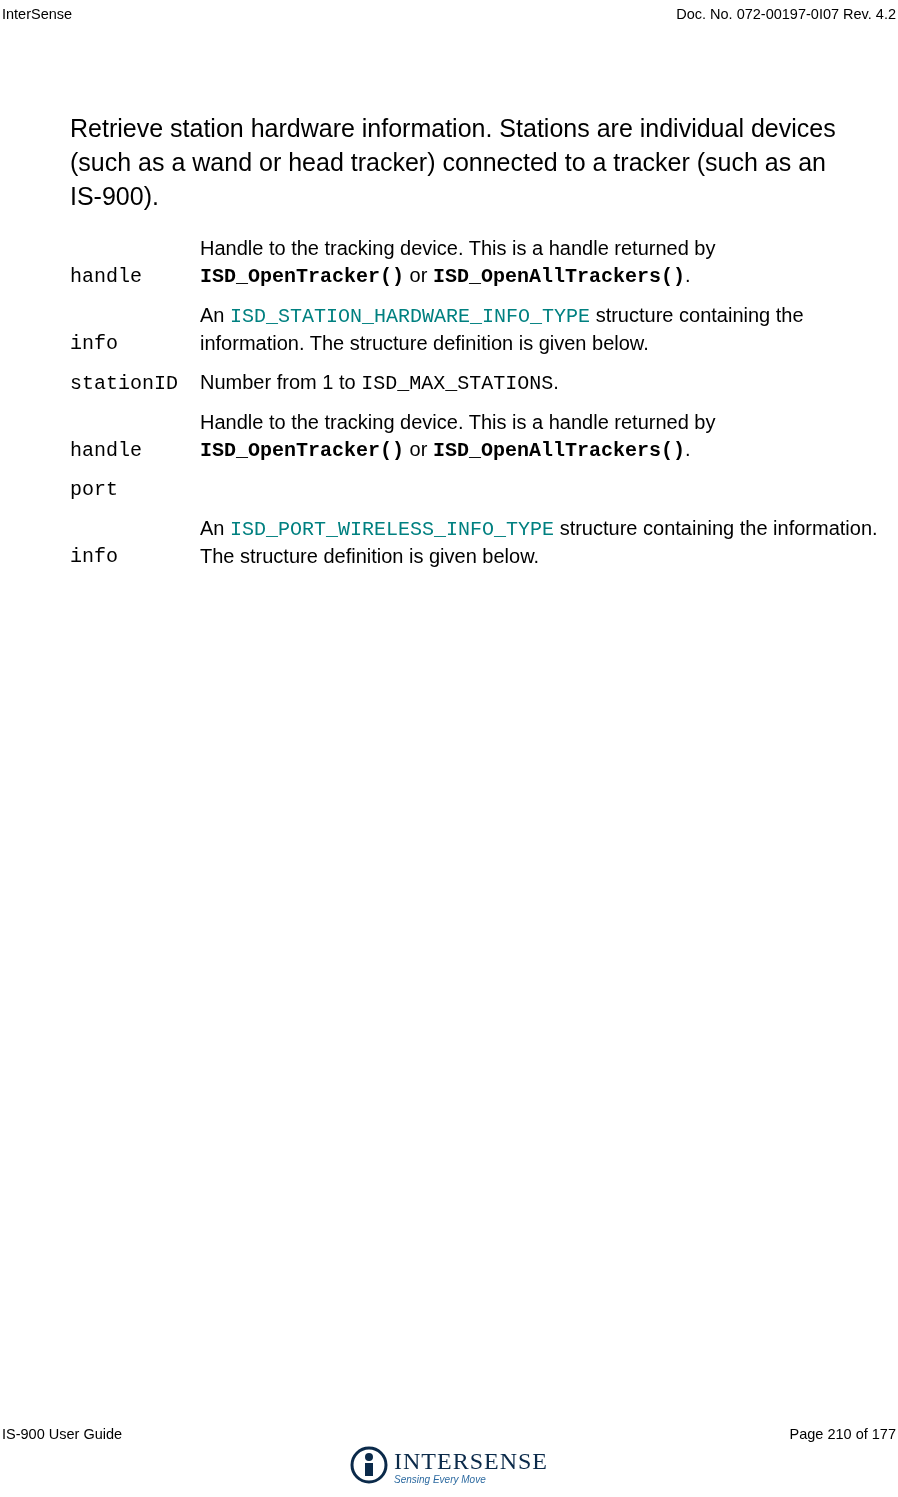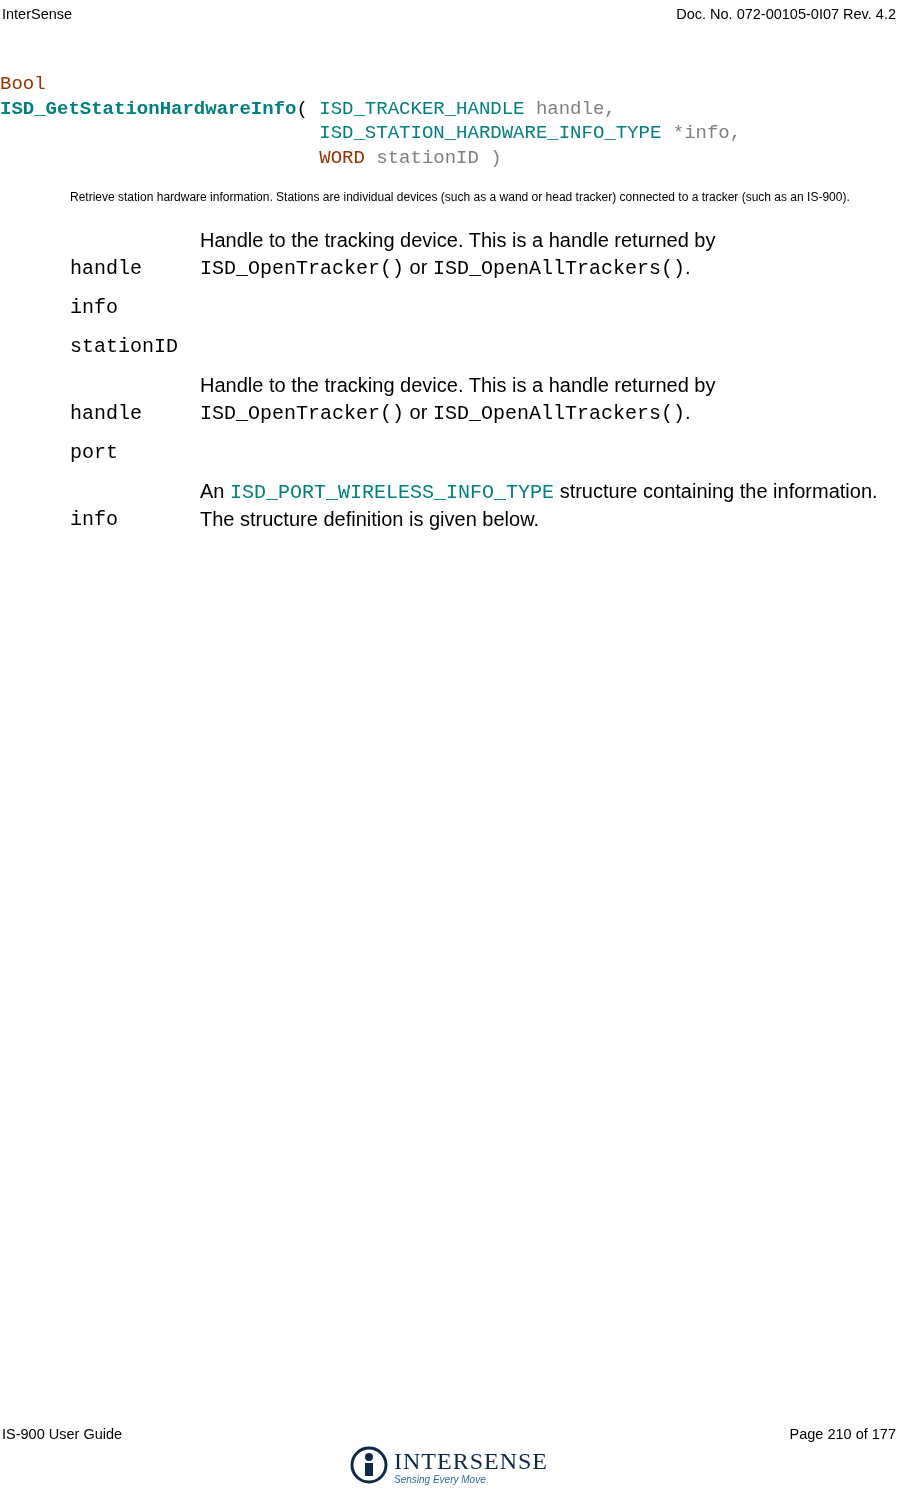--- a/index.html
+++ b/index.html
@@ -28,44 +28,44 @@
   .sig {
     font-family: "Courier New", Courier, monospace;
     font-size: 19px;
     line-height: 1.3;
     white-space: pre;
     padding-left: 0px;
   }
   .sig .fn { font-weight: bold; color: #008080; }
 
   .desc {
-    font-size: 12px;
+    font-size: 25px;
     line-height: 1.35;
-    margin: 18px 0 22px 70px;
+    margin: 40px 0 22px 70px;
     max-width: 790px;
   }
 
   .params {
     margin-left: 70px;
     font-size: 20px;
     line-height: 1.35;
     max-width: 820px;
   }
   .param-row {
     display: flex;
     align-items: flex-end;
     margin-bottom: 12px;
   }
   .param-name {
     font-family: "Courier New", Courier, monospace;
     width: 130px;
     flex: 0 0 130px;
   }
   .param-text { flex: 1; }
-  .inline-mono { font-family: "Courier New", Courier, monospace; font-weight: normal; }
+  .inline-mono { font-family: "Courier New", Courier, monospace; font-weight: bold; }
   .inline-teal-mono { font-family: "Courier New", Courier, monospace; color: #008080; }
 
   .block2 { margin-top: 96px; }
 
   .footer {
     position: absolute;
     bottom: 10px;
     left: 0; right: 0;
     padding: 0 2px;
     font-size: 14.5px;
@@ -105,44 +105,46 @@
     font-style: italic;
     color: #2d6aa0;
     margin-top: 2px;
   }
 </style>
 </head>
 <body>
 
 <div class="header">
   <span>InterSense</span>
-  <span>Doc. No. 072-00105-0I07 Rev. 4.2</span>
+  <span>Doc. No. 072-00197-0I07 Rev. 4.2</span>
 </div>
 
 <div class="content">
 
-  <div class="sig"><span class="brown">Bool</span>
-<span class="fn">ISD_GetStationHardwareInfo</span><span>( </span><span class="teal">ISD_TRACKER_HANDLE</span><span class="gray"> handle,</span>
-                            <span class="teal">ISD_STATION_HARDWARE_INFO_TYPE</span><span class="gray"> *info,</span>
-                            <span class="brown">WORD</span><span class="gray"> stationID )</span></div>
 
   <div class="desc">Retrieve station hardware information.  Stations are individual devices (such as a wand or head tracker) connected to a tracker (such as an IS-900).</div>
 
   <div class="params">
     <div class="param-row">
       <div class="param-name">handle</div>
       <div class="param-text">
         <span>Handle to the tracking device.  This is a handle returned by </span><span class="inline-mono">ISD_OpenTracker()</span><span> or </span><span class="inline-mono">ISD_OpenAllTrackers()</span><span>.</span>
       </div>
     </div>
     <div class="param-row">
       <div class="param-name">info</div>
+      <div class="param-text">
+        <span>An </span><span class="inline-teal-mono">ISD_STATION_HARDWARE_INFO_TYPE</span><span> structure containing the information.  The structure definition is given below.</span>
+      </div>
     </div>
     <div class="param-row">
       <div class="param-name">stationID</div>
+      <div class="param-text">
+        <span>Number from 1 to </span><span class="mono">ISD_MAX_STATIONS</span><span>.</span>
+      </div>
     </div>
   </div>
 
 
 
   <div class="params">
     <div class="param-row">
       <div class="param-name">handle</div>
       <div class="param-text">
         <span>Handle to the tracking device.  This is a handle returned by </span><span class="inline-mono">ISD_OpenTracker()</span><span> or </span><span class="inline-mono">ISD_OpenAllTrackers()</span><span>.</span>

